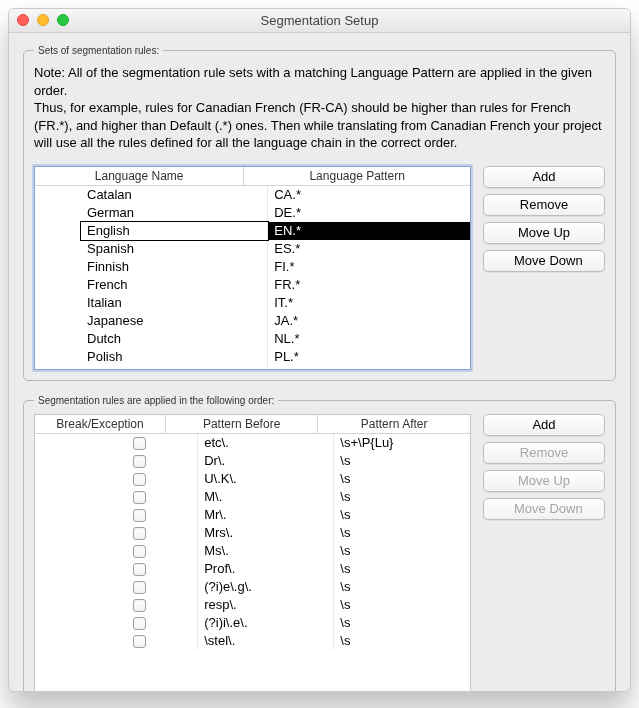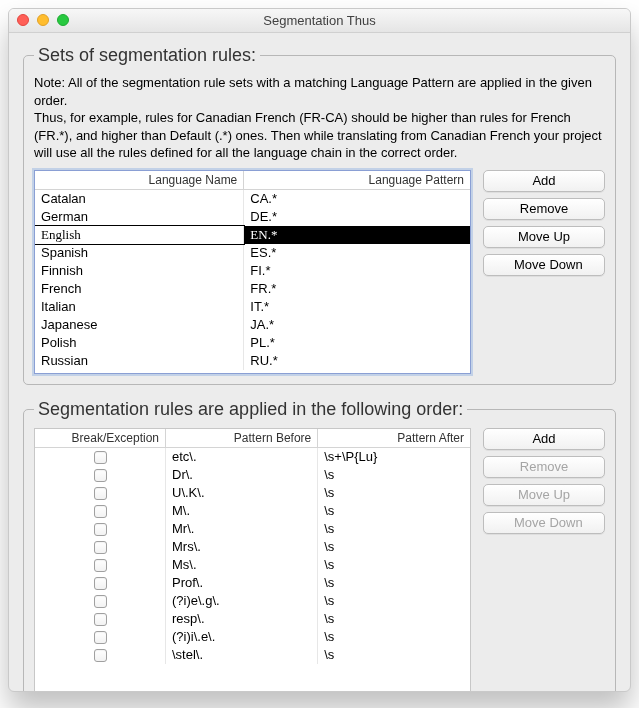--- a/index.html
+++ b/index.html
@@ -47,27 +47,27 @@
 
   fieldset.group {
     border: 1px solid #b7b7b7;
     border-radius: 5px;
     margin: 0 0 14px 0;
     padding: 8px 10px 10px 10px;
     background: #ececec;
   }
   fieldset.group > legend {
     padding: 0 4px;
-    font-size: 18px;
+    font-size: 10px;
     color: #333;
   }
   .note {
     font-size: 13px;
     line-height: 1.35;
-    margin-bottom: 8px;
+    margin-bottom: 14px;
   }
 
   .hsplit { display: flex; gap: 12px; align-items: flex-start; }
   .tablewrap {
     flex: 1;
     border: 1px solid #8a9fd4;
     background: #fff;
     height: 204px;
     overflow: hidden;
     position: relative;
@@ -75,39 +75,39 @@
   }
   .tablewrap.noblue {
     border: 1px solid #c7c7c7;
     box-shadow: none;
   }
   table { width: 100%; border-collapse: collapse; table-layout: fixed; }
   thead th {
     background: #fff;
     font-weight: 400;
     font-size: 12px;
-    text-align: right;
+    text-align: center;
     padding: 2px 6px;
     border-bottom: 1px solid #d4d4d4;
     border-right: 1px solid #d4d4d4;
     color: #333;
     white-space: nowrap;
     position: sticky; top:0;
   }
   thead th:last-child{border-right:none;}
   tbody td {
     padding: 1px 6px;
     font-size: 13px;
     border-right: 1px solid #e7e7e7;
     white-space: nowrap;
     overflow: hidden;
   }
   tbody td:last-child{border-right:none;}
   tbody tr { height: 18px; }
-  tbody tr.selected td { outline: 1px solid #000; font-family: Liberation Serif, serif; }
+  tbody tr.selected td { outline: 1px solid #000; }
   tbody tr.selected td.cell-pattern { background:#000000; color:#fff; outline:none; border-right:none;}
   tbody tr.selected td.cell-name { background:#fff; }
 
   .btncol { width: 122px; display:flex; flex-direction:column; gap:6px; }
   button.mac {
     font-family: inherit;
     font-size: 13px;
     height: 22px;
     border-radius: 5px;
     border: 1px solid #bdbdbd;
@@ -119,21 +119,21 @@
   }
   button.mac:disabled { color:#a5a5a5; }
   button.mac.default {
     border-color:#3874d6;
     background: linear-gradient(to bottom,#6ea8ff,#3b7ded);
     color:#fff;
     box-shadow: 0 0 0 3px rgba(88,150,238,0.35);
     padding:0 22px;
   }
 
-  .tablebody { height: calc(100% - 20px); overflow-y:auto; }
+  .tablebody { height: calc(100% - 20px); overflow-y:auto;padding-left:46px; }
   .rules .tablewrap { height: 288px; }
 
   .chkcell { text-align:center; }
   .chkbox {
     display:inline-block; width:13px; height:13px;
     border:1px solid #a0a0a0; border-radius:3px;
     background: linear-gradient(to bottom,#fff,#f2f2f2);
     box-shadow: inset 0 1px 1px rgba(0,0,0,0.05);
     vertical-align:middle;
   }
@@ -147,21 +147,21 @@
 </head>
 <body>
 
 <div class="window">
   <div class="titlebar">
     <div class="traffic">
       <div class="dot red"></div>
       <div class="dot yellow"></div>
       <div class="dot green"></div>
     </div>
-    <span>Segmentation Thus</span>
+    <span>Segmentation Setup</span>
   </div>
 
   <div class="body">
 
     <fieldset class="group">
       <legend>Sets of segmentation rules:</legend>
       <div class="note" id="note">Note: All of the segmentation rule sets with a matching Language Pattern are applied in the given order.<br>Thus, for example, rules for Canadian French (FR-CA) should be higher than rules for French (FR.*), and higher than Default (.*) ones. Then while translating from Canadian French your project will use all the rules defined for all the language chain in the correct order.</div>
 
       <div class="hsplit">
         <div class="tablewrap">
@@ -208,20 +208,24 @@
                     <td class="cell-name">French</td>
                     <td class="cell-pattern">FR.*</td>
                   </tr>
                   <tr>
                     <td class="cell-name">Italian</td>
                     <td class="cell-pattern">IT.*</td>
                   </tr>
                   <tr>
                     <td class="cell-name">Japanese</td>
                     <td class="cell-pattern">JA.*</td>
+                  </tr>
+                  <tr>
+                    <td class="cell-name">Dutch</td>
+                    <td class="cell-pattern">NL.*</td>
                   </tr>
                   <tr>
                     <td class="cell-name">Polish</td>
                     <td class="cell-pattern">PL.*</td>
                   </tr>
                   <tr>
                     <td class="cell-name">Russian</td>
                     <td class="cell-pattern">RU.*</td>
                   </tr>
                 </tbody>

